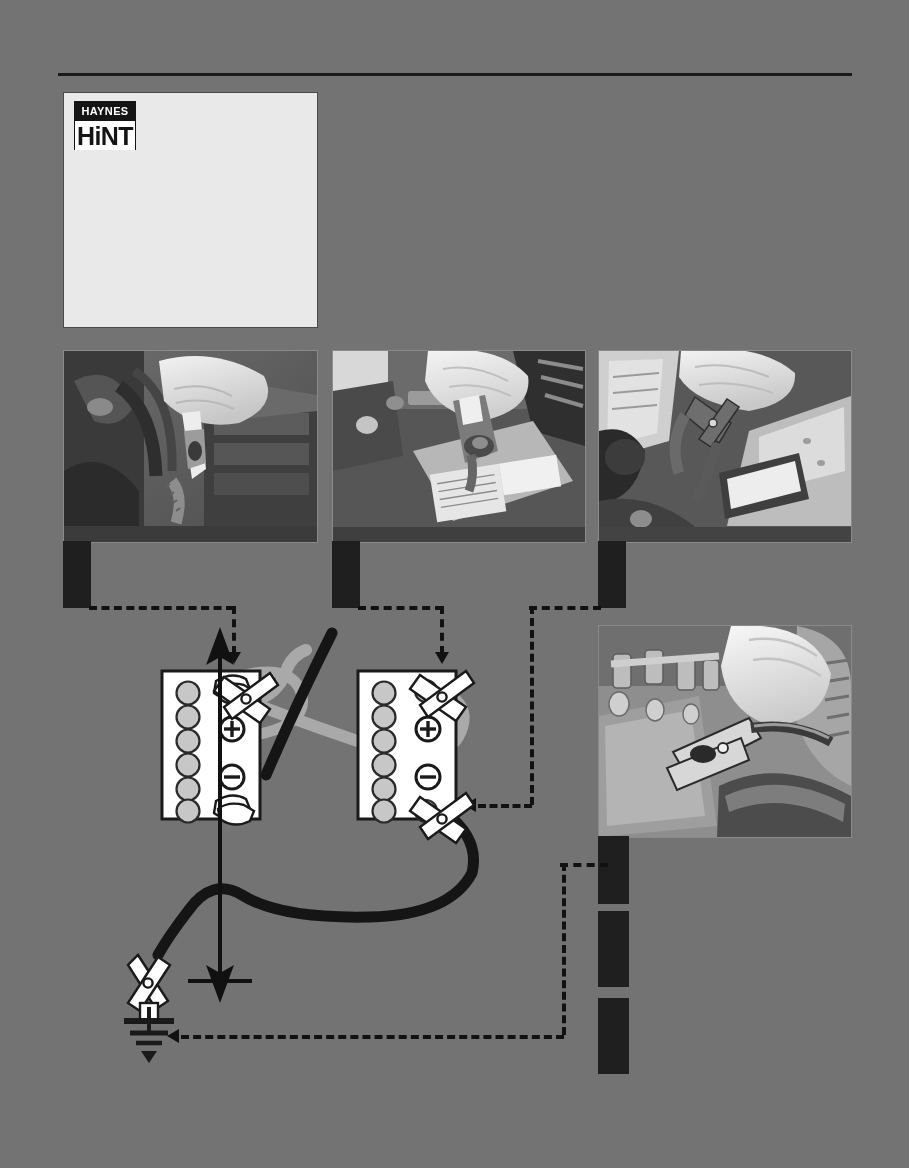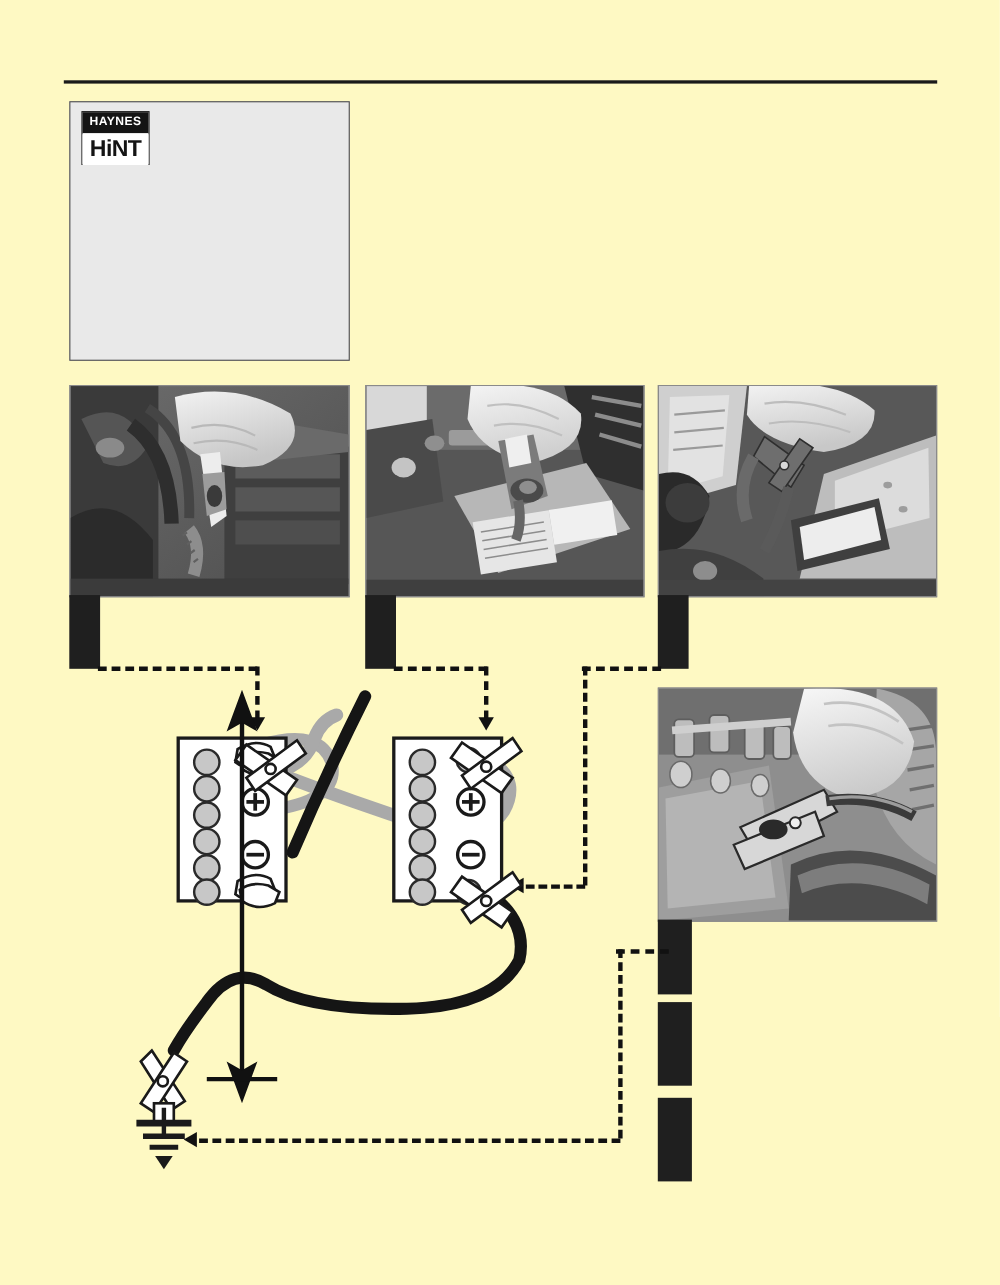--- a/index.html
+++ b/index.html
@@ -2,21 +2,21 @@
 <html><head>
 <meta charset="utf-8">
 <title>Haynes Jump Starting Page</title>
 <style>
   html,body{margin:0;padding:0;background:#ffffff;}
   body{
     width:909px;height:1168px;position:relative;overflow:hidden;
     font-family:"Liberation Sans", sans-serif;
     -webkit-font-smoothing:antialiased;
   }
-  .page{position:absolute;inset:0;background:#fef9c3;}
+  .page{position:absolute;inset:0;background:#737373;}
 
   
   .top-rule{
     position:absolute;left:58px;top:73px;width:794px;height:3px;
     background:#1a1a1a;
   }
 
   
   .hint-box{
     position:absolute;left:63px;top:92px;width:255px;height:236px;
@@ -29,21 +29,21 @@
   .hint-logo-top{
     position:absolute;left:0;top:0;width:100%;height:19px;
     background:#141414;color:#ffffff;
     font-size:11px;font-weight:bold;letter-spacing:.4px;
     line-height:19px;text-align:center;
     font-family:"Liberation Sans", sans-serif;
   }
   .hint-logo-bot{
     position:absolute;left:0;top:20px;width:100%;height:28px;
     background:#ffffff;color:#141414;
-    font-size:21px;font-weight:bold;letter-spacing:-0.6px;
+    font-size:25px;font-weight:bold;letter-spacing:-0.6px;
     line-height:28px;text-align:center;
     font-family:"Liberation Sans", sans-serif;
   }
   .hint-body{
     position:absolute;left:10px;top:66px;right:10px;bottom:8px;
     font-size:12px;line-height:16px;color:#1a1a1a;white-space:pre-wrap;
   }
 
   
   .photo{

